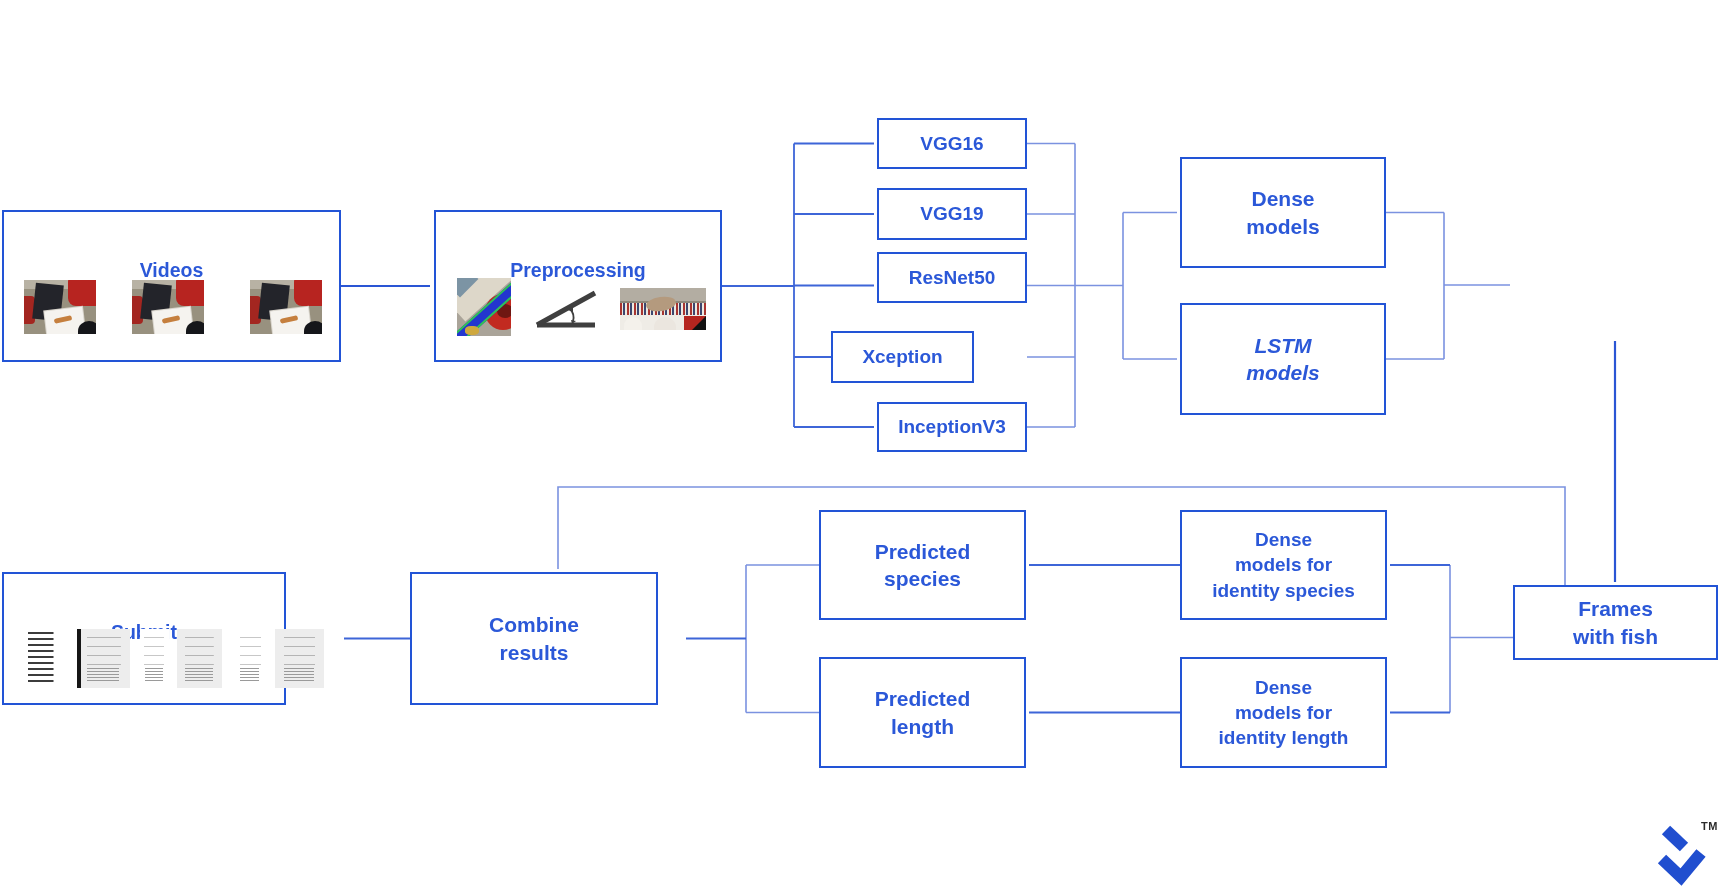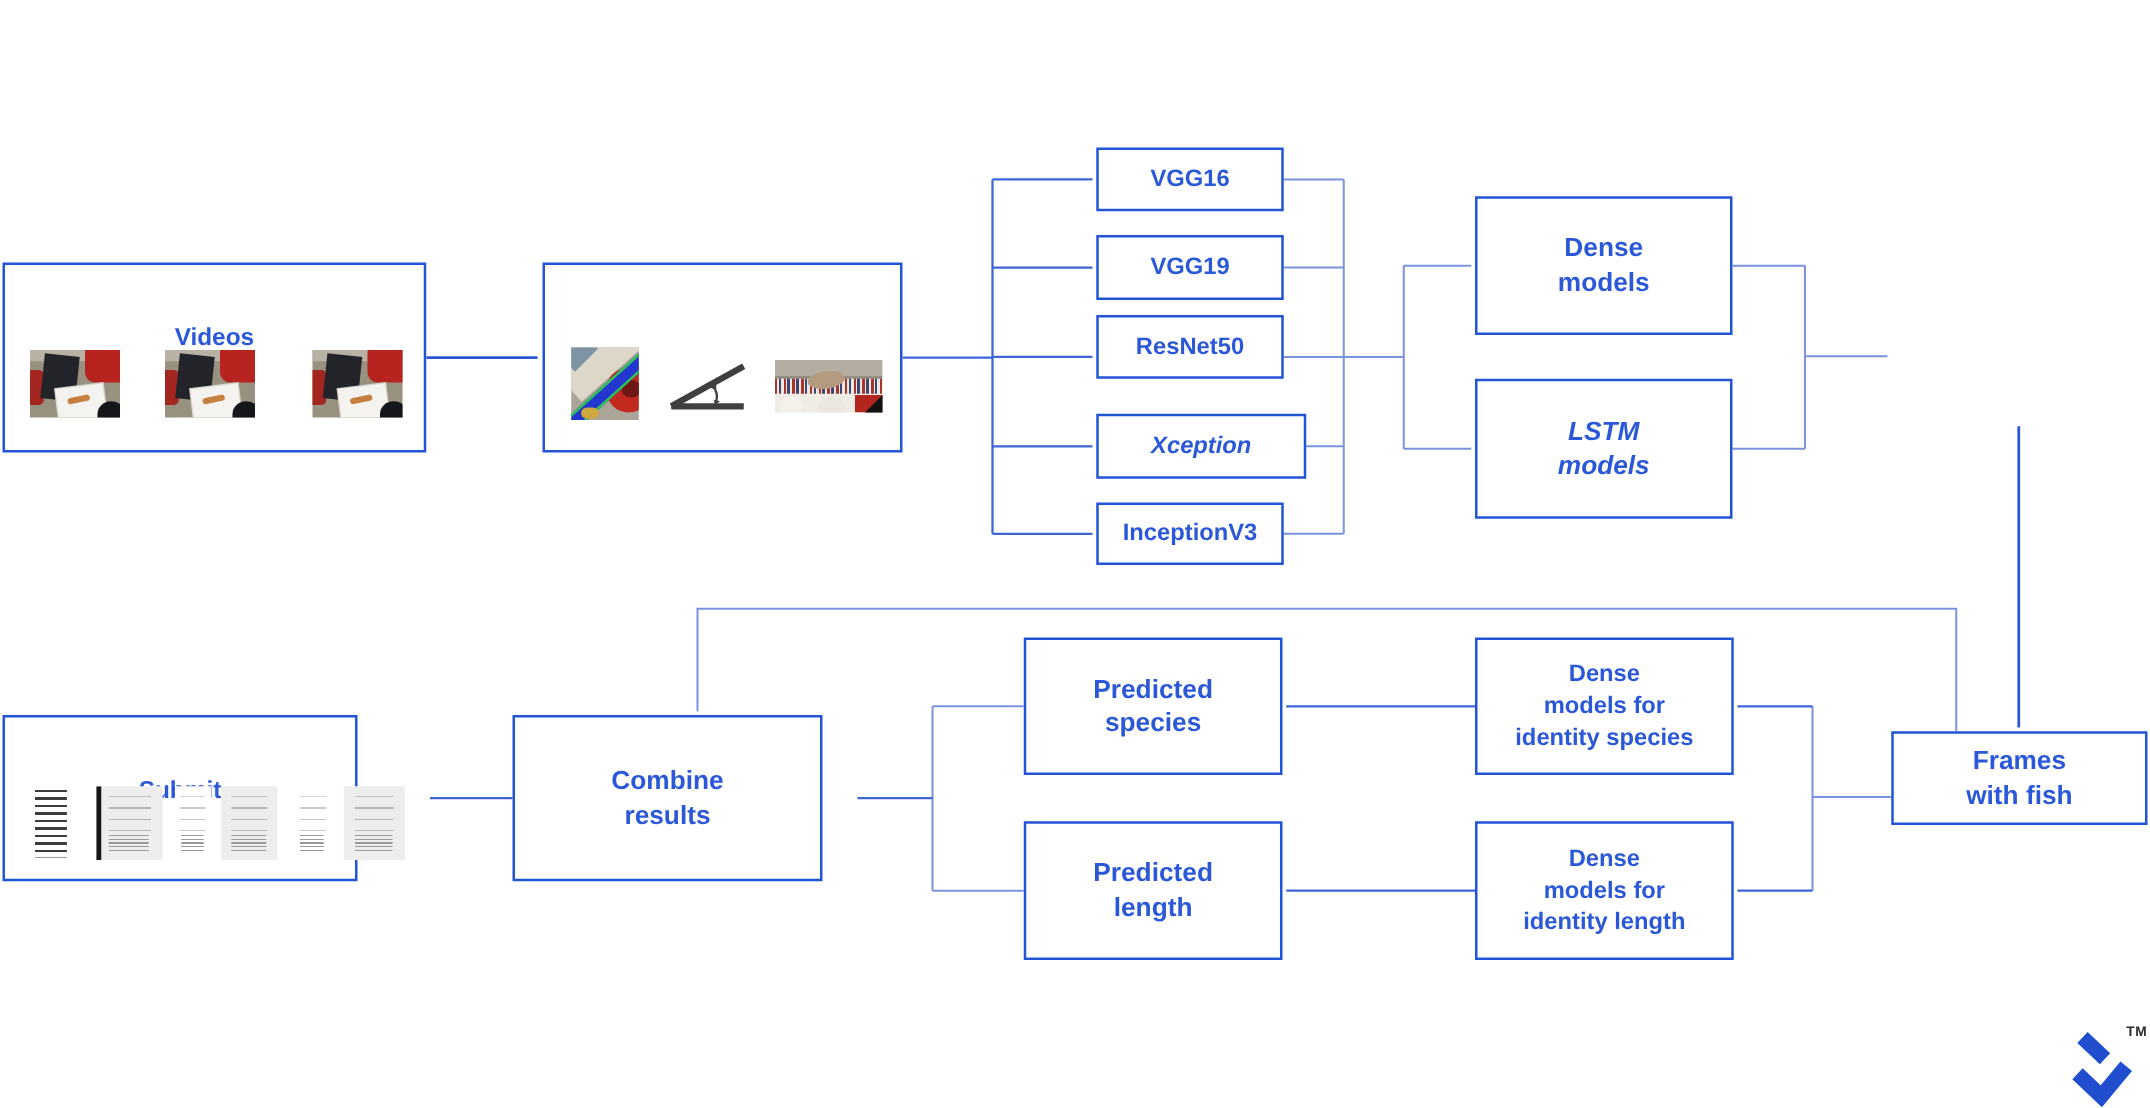--- a/index.html
+++ b/index.html
@@ -129,20 +129,21 @@
         <i class="vt-red"></i>
         <i class="vt-red2"></i>
         <i class="vt-dark"></i>
         <i class="vt-board"></i>
         <i class="vt-fish"></i>
         <i class="vt-person"></i>
     </div>
   </div>
 
   <div class="node media" style="left:434px;top:210px;width:288px;height:152px;">
+    <div class="title">Preprocessing</div>
     <div class="p1">
       <i class="p1-rail"></i>
         <i class="p1-corner"></i>
         <i class="p1-bucket"></i>
         <i class="p1-bucketin"></i>
         <i class="p1-stripe"></i>
         <i class="p1-yellow"></i>
     </div>
     <div class="p2">
       <svg width="64" height="42" viewBox="0 0 64 42">
@@ -166,21 +167,21 @@
 
   <div class="node sm" style="left:877px;top:118px;width:150px;height:51px;">
     <span class="lbl">VGG16</span>
   </div>
   <div class="node sm" style="left:877px;top:188px;width:150px;height:52px;">
     <span class="lbl">VGG19</span>
   </div>
   <div class="node sm" style="left:877px;top:252px;width:150px;height:51px;">
     <span class="lbl">ResNet50</span>
   </div>
-  <div class="node sm" style="left:877px;top:331px;width:168px;height:52px;font-style:italic;">
+  <div class="node sm" style="left:831px;top:331px;width:143px;height:52px;">
     <span class="lbl">Xception</span>
   </div>
   <div class="node sm" style="left:877px;top:402px;width:150px;height:50px;justify-content:center;">
     <span class="lbl">InceptionV3</span>
   </div>
 
   <div class="node md2" style="left:1180px;top:157px;width:206px;height:111px;">
     <span class="lbl">Dense
 models</span>
   </div>

